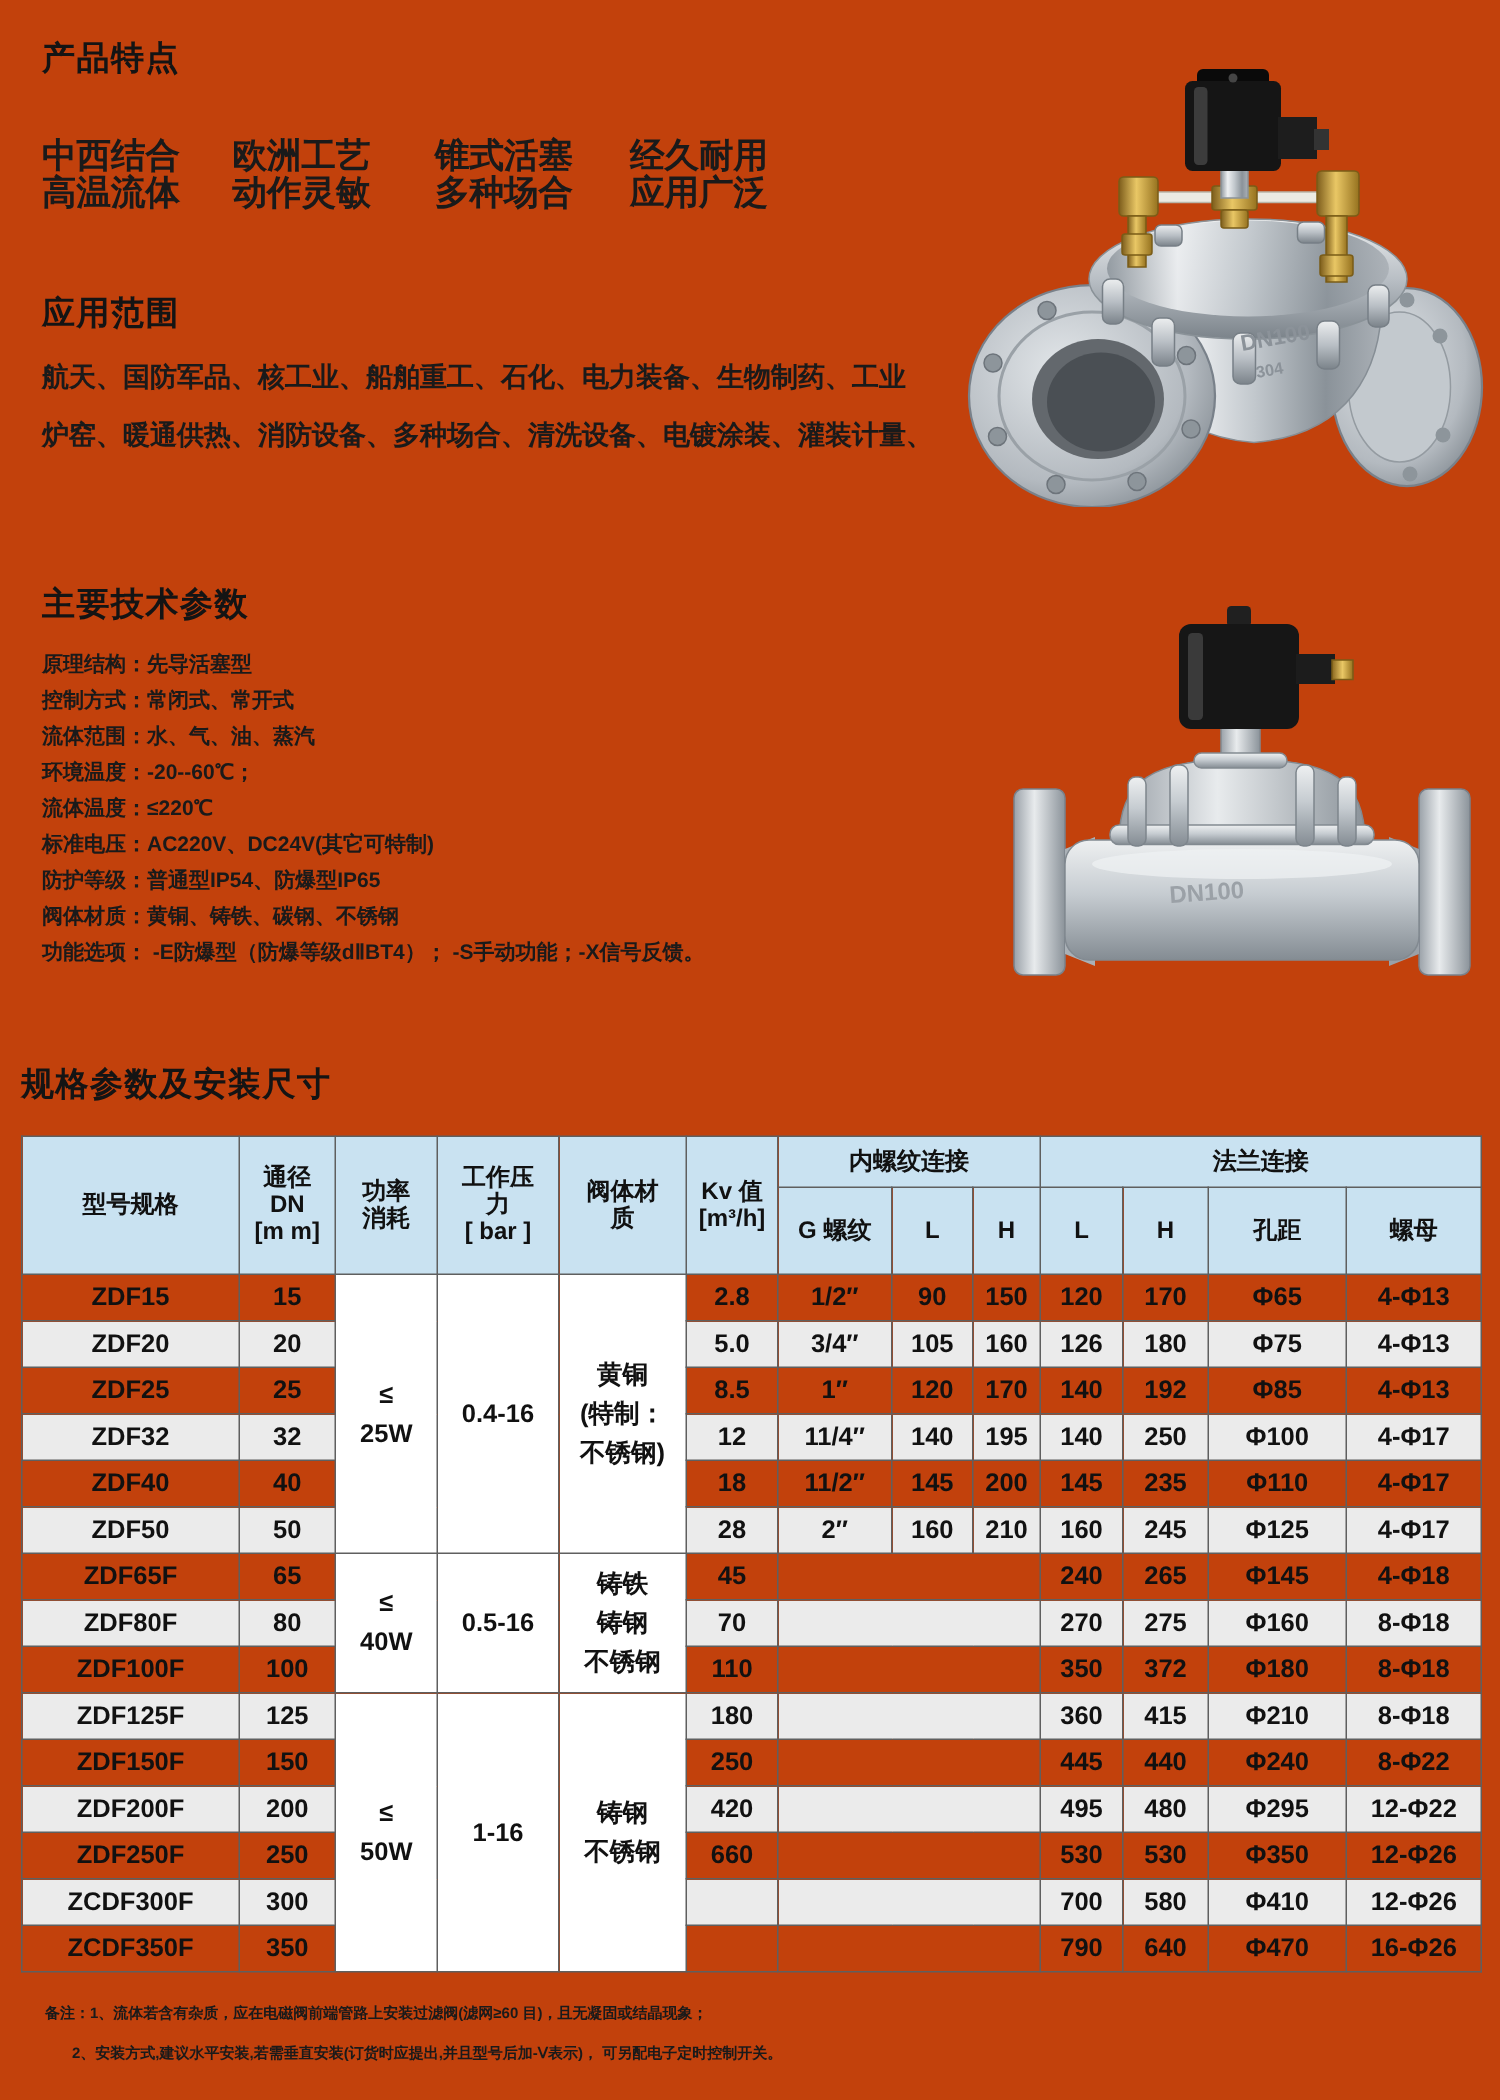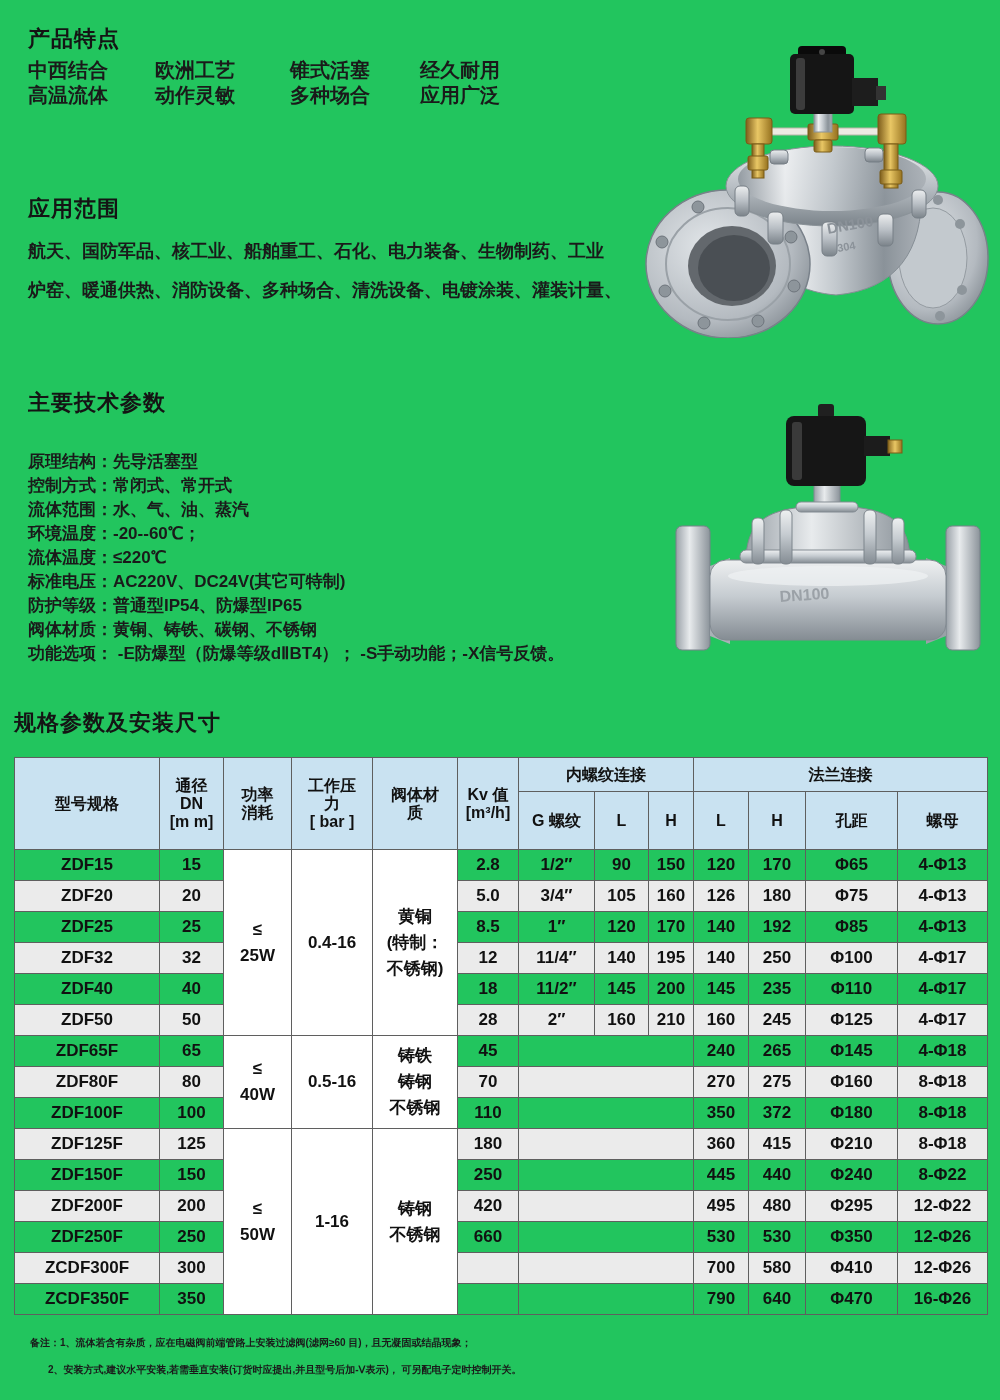--- a/index.html
+++ b/index.html
@@ -1,27 +1,27 @@
 <!DOCTYPE html>
 <html><head>
 <meta charset="utf-8">
 <style>
   * { margin:0; padding:0; box-sizing:border-box; }
   body { background:#ffffff; }
   .page {
-    position:relative; width:1000px; height:1400px; background:#22c55e;
+    position:relative; width:1000px; height:1400px; background:#c2410c;
     color:#1a1a1a; font-family:"Liberation Sans", sans-serif; font-weight:bold;
     overflow:hidden;
   }
   .sec-title { position:absolute; font-size:22px; letter-spacing:1px; color:#141414; }
   .features { position:absolute; left:28px; top:58px; display:flex; }
-  .feature-col { line-height:25px; font-size:20px; }
+  .feature-col { line-height:25px; font-size:23px;margin-top:33px; }
   .fc0{width:127px;} .fc1{width:135px;} .fc2{width:130px;} .fc3{width:120px;}
   .app-lines { position:absolute; left:28px; top:232px; width:630px; font-size:18px; line-height:38.5px; }
-  .tech-lines { position:absolute; left:28px; top:430px; width:640px; font-size:17px; line-height:24px;margin-top:20px; }
+  .tech-lines { position:absolute; left:28px; top:430px; width:640px; font-size:14px; line-height:24px; }
   .tbl-wrap { position:absolute; left:14px; top:757px; }
   table.spec { border-collapse:collapse; table-layout:fixed; width:973px; }
   .spec th, .spec td {
     border:1px solid #5f5f5f; text-align:center; vertical-align:middle;
     padding:0; white-space:pre-line; overflow:hidden;
   }
   .spec thead th { background:#c9e2f1; font-size:16px; line-height:18px; font-weight:bold; color:#111; }
   .spec thead tr.hr1 { height:34px; }
   .spec thead tr.hr2 { height:58px; }
   .spec tbody tr { height:31px; }

